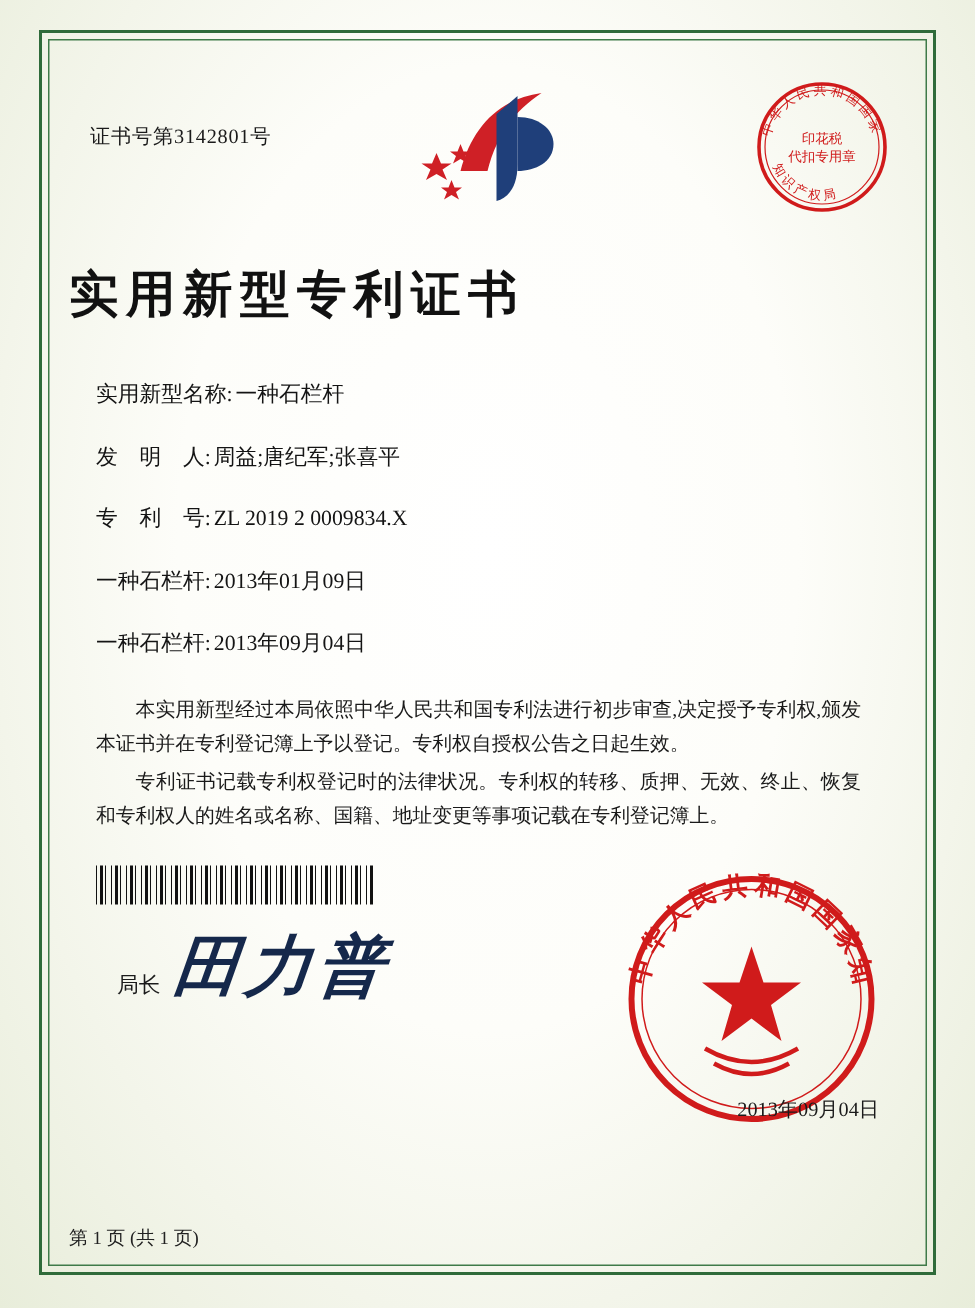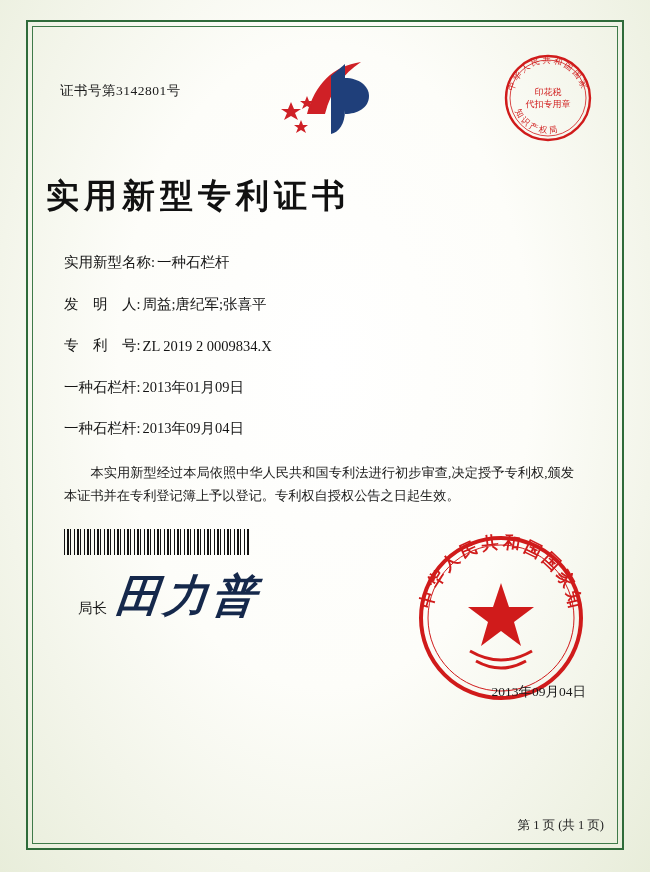--- a/index.html
+++ b/index.html
@@ -173,21 +173,21 @@
     top: 118px;
     font-size: 13.5px;
     color: #1b1b1b;
   }
 
   .page-no {
     position: absolute;
     left: 0;
     right: 0;
     bottom: -2px;
-    text-align: right;
+    text-align: left;
     font-size: 12.5px;
     color: #222;
   }
 </style>
 </head>
 <body>
 
 <div class="certificate">
 
   <div class="frame-outer"></div>
@@ -253,20 +253,21 @@
         <span class="field-value">2013年01月09日</span>
       </div>
       <div class="field-row">
         <span class="field-label">一种石栏杆:</span>
         <span class="field-value">2013年09月04日</span>
       </div>
     </div>
 
     <div class="paragraphs">
       <p>本实用新型经过本局依照中华人民共和国专利法进行初步审查,决定授予专利权,颁发本证书并在专利登记簿上予以登记。专利权自授权公告之日起生效。</p>
+      <p>专利证书记载专利权登记时的法律状况。专利权的转移、质押、无效、终止、恢复和专利权人的姓名或名称、国籍、地址变更等事项记载在专利登记簿上。</p>
     </div>
 
     <div class="barcode"></div>
 
     <div class="sign-row">
       <span class="sign-label">局长</span>
       <span class="signature">田力普</span>
 
       <div class="seal-big">
         <svg width="186" height="186" viewBox="0 0 186 186" xmlns="http://www.w3.org/2000/svg">

